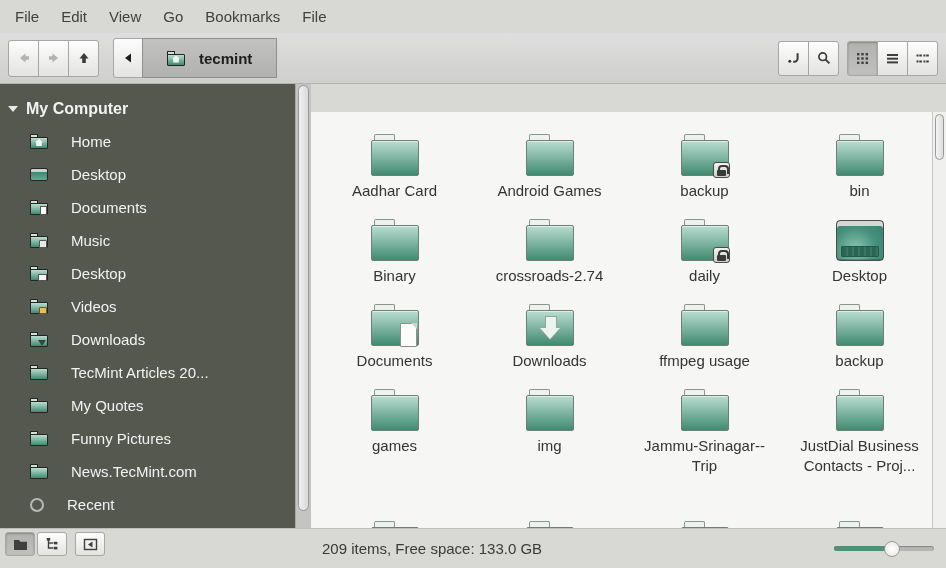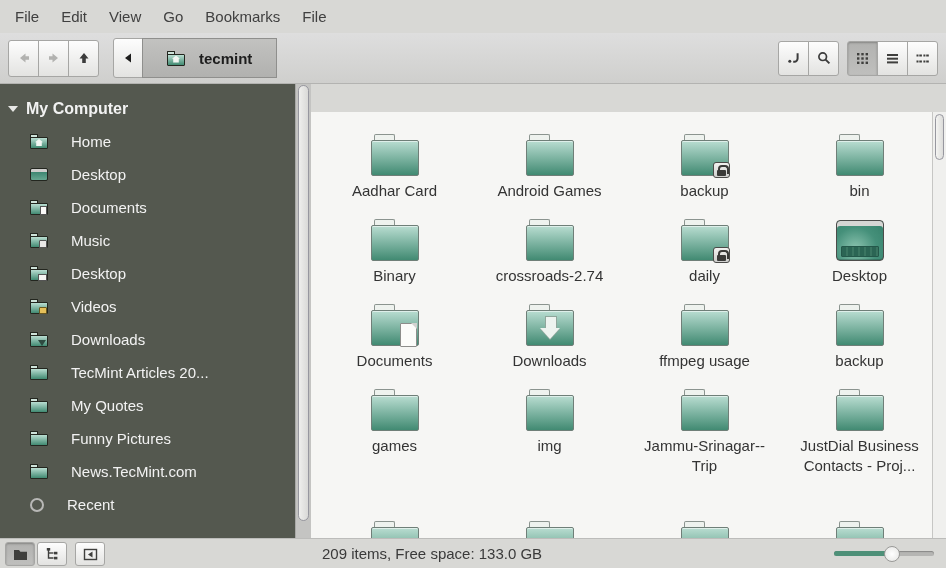--- a/index.html
+++ b/index.html
@@ -84,21 +84,21 @@
   .icon-folder-download .emblem::after{content:"";position:absolute;left:0;top:12px;width:0;height:0;border-left:10px solid transparent;border-right:10px solid transparent;border-top:11px solid #edf3ef;filter:drop-shadow(0 1px 0 #8fa69b);}
   .big-icon.icon-desktop .bf-body{top:1px;height:41px;border-radius:4px;border:1px solid #4c4c4a;background:
       radial-gradient(circle at 40% 72%,#8cc4b0 0,#45907a 55%,#35806a 100%);
       box-shadow:inset 0 5px 0 #d6d6d4, inset 0 -1px 0 rgba(0,0,0,.2);}
   .big-icon.icon-desktop .bf-body::after{content:"";position:absolute;left:4px;right:4px;bottom:3px;height:9px;background:repeating-linear-gradient(90deg,#2b6554 0 4px,#3a7561 4px 6px);border:1px solid #24584a;border-radius:1px;}
 
   .main-scroll{position:absolute;top:0;right:0;width:14px;height:100%;background:#f0f0ee;border-left:1px solid #c6c6c4;}
   .main-scroll .thumb{position:absolute;top:2px;left:2px;width:9px;height:46px;background:linear-gradient(90deg,#f4f4f2,#dcdcda);border:1px solid #97979f;border-radius:5px;}
 
   
-  .statusbar{height:30px;position:relative;background:var(--chrome-bg);border-top:1px solid #bcbcba;flex:0 0 auto;}
+  .statusbar{height:40px;position:relative;background:var(--chrome-bg);border-top:1px solid #bcbcba;flex:0 0 auto;}
   .mini-btn{position:absolute;top:3px;width:30px;height:24px;border-radius:3px;display:flex;align-items:center;justify-content:center;}
   .status-text{position:absolute;left:322px;top:0;height:100%;display:flex;align-items:center;font-size:15px;color:#3a3a3a;}
   .zoom-slider{position:absolute;right:12px;top:0;height:100%;width:100px;display:flex;align-items:center;}
   .zs-track{position:relative;width:100%;height:5px;background:#b5b5b3;border-radius:3px;box-shadow:inset 0 1px 1px rgba(0,0,0,.25);}
   .zs-fill{position:absolute;left:0;top:0;height:100%;background:var(--accent);border-radius:3px;}
   .zs-handle{position:absolute;top:50%;width:16px;height:16px;background:radial-gradient(#ffffff,#e4e4e2);border:1px solid #9a9a98;border-radius:50%;transform:translate(-50%,-50%);}
 
   svg{display:block;}
 </style>
 </head>

